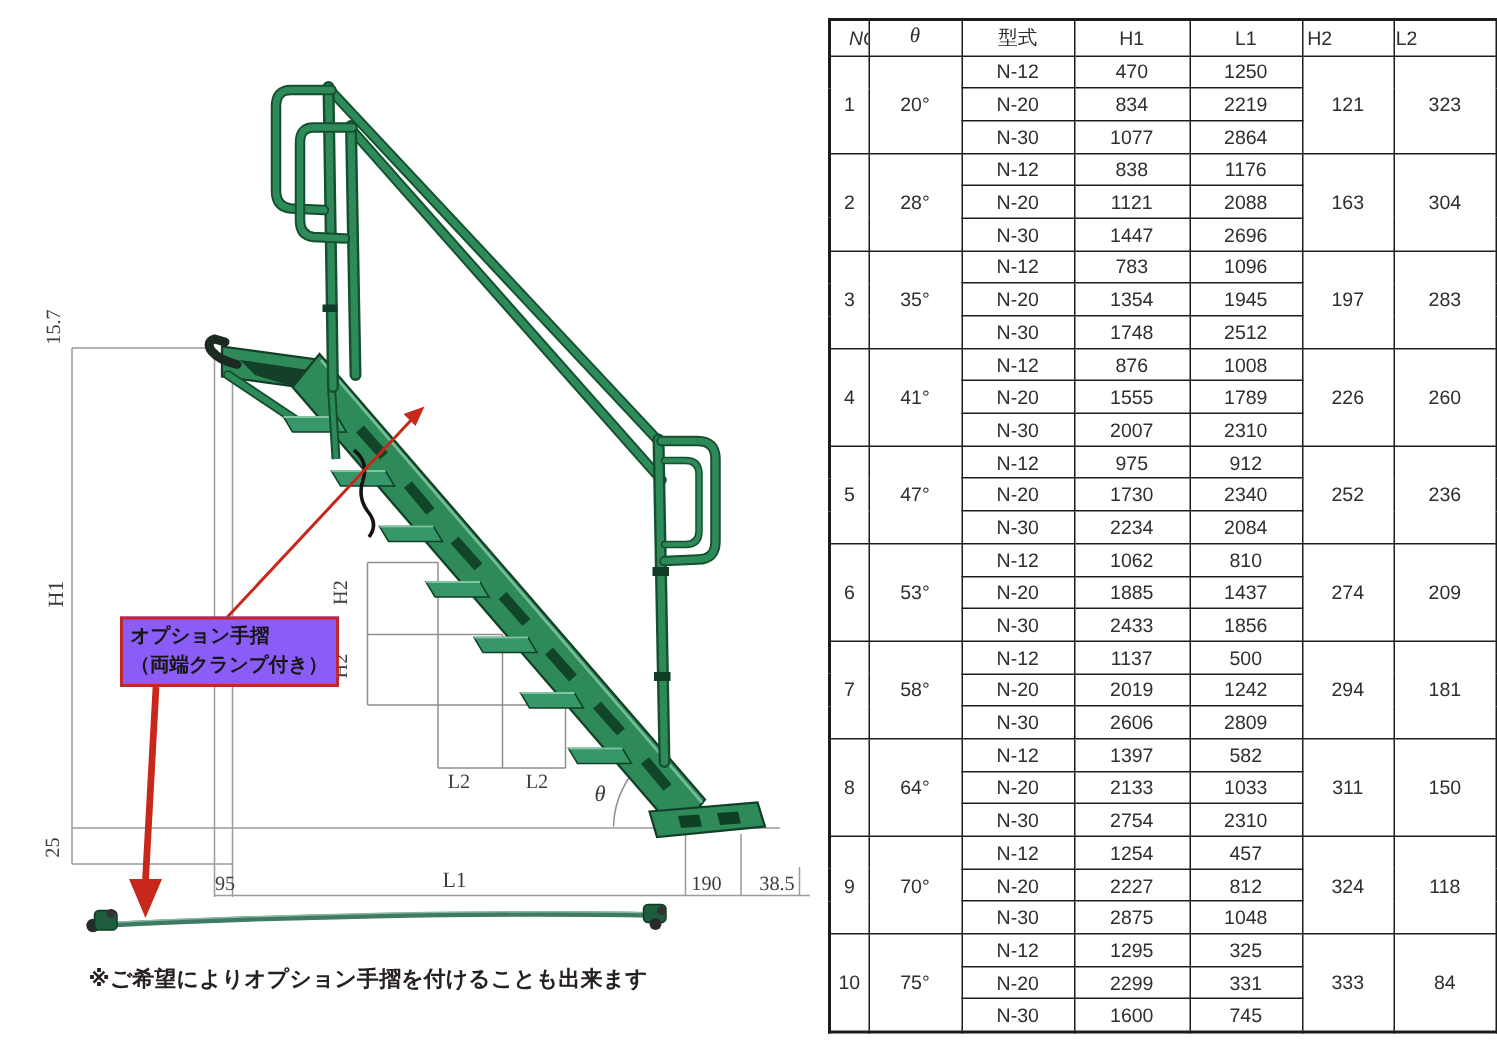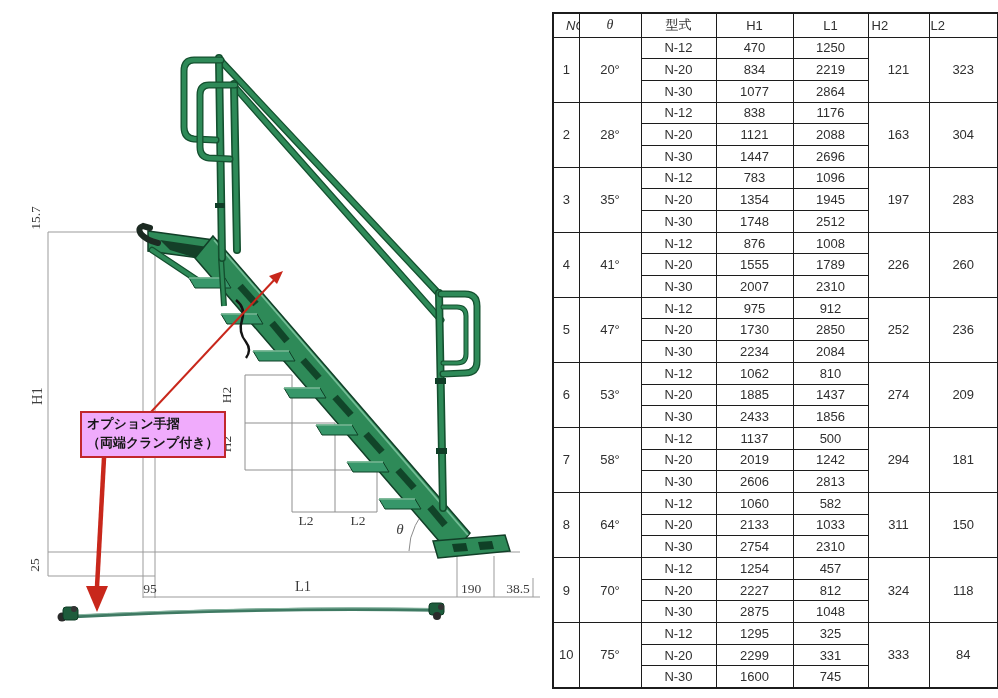--- a/index.html
+++ b/index.html
@@ -3,21 +3,21 @@
 <meta charset="utf-8">
 <style>
   html,body{margin:0;padding:0;background:#ffffff;}
   #canvas{position:relative;width:998px;height:698px;background:#fff;overflow:hidden;
           font-family:"Liberation Sans","DejaVu Sans",sans-serif;}
   
   #stair-svg{position:absolute;left:0;top:0;}
   .dimtxt{fill:#3d3d3d;font-family:"Liberation Serif","DejaVu Serif",serif;font-size:13.5px;}
   .dimtxt-big{fill:#3d3d3d;font-family:"Liberation Serif","DejaVu Serif",serif;font-size:14.5px;}
   .theta-txt{fill:#3d3d3d;font-family:"Liberation Serif","DejaVu Serif",serif;font-style:italic;font-size:15px;}
-  #callout-box{position:absolute;left:80px;top:411px;border:2px solid #c1272d;background:#f0abfc;
+  #callout-box{position:absolute;left:80px;top:411px;border:2px solid #c1272d;background:#8b5cf6;
                padding:2px 5px 3px 5px;font-size:13px;font-weight:bold;line-height:1.45;color:#151515;
                white-space:nowrap;z-index:3;}
   #footnote{position:absolute;left:59px;top:643px;font-size:14.5px;font-weight:bold;color:#262020;
             letter-spacing:.2px;z-index:3;}
   
   #spec-table{position:absolute;left:552px;top:12px;width:445px;border-collapse:collapse;
               table-layout:fixed;border:2px solid #1c1c1c;color:#2f2f2f;z-index:2;}
   #spec-table th,#spec-table td{border:1px solid #1c1c1c;font-weight:normal;text-align:center;
               font-size:13px;padding:0;overflow:hidden;white-space:nowrap;}
   #spec-table thead tr{height:24px;}
@@ -152,20 +152,21 @@
       <path d="M104 458 L97 587" stroke="#c8271b" stroke-width="4.5" fill="none"></path>
       <polygon points="86,586 108,586 97,612" fill="#c8271b"></polygon>
     </g>
   </svg>
 
   <div id="callout-box">
     <div>オプション手摺</div>
     <div>（両端クランプ付き）</div>
   </div>
 
+  <div id="footnote">※ご希望によりオプション手摺を付けることも出来ます</div>
 
   <table id="spec-table">
     <colgroup>
       <col style="width:26px">
         <col style="width:62px">
         <col style="width:75px">
       <col style="width:77px">
         <col style="width:75px">
         <col style="width:61px">
         <col style="width:69px">
@@ -263,21 +264,21 @@
           <td rowspan="3">47°</td>
           <td>N-12</td>
           <td>975</td>
           <td>912</td>
           <td rowspan="3">252</td>
           <td rowspan="3">236</td>
         </tr>
         <tr>
           <td>N-20</td>
           <td>1730</td>
-          <td>2850</td>
+          <td>2340</td>
         </tr>
         <tr>
           <td>N-30</td>
           <td>2234</td>
           <td>2084</td>
         </tr>
         <tr>
           <td rowspan="3">6</td>
           <td rowspan="3">53°</td>
           <td>N-12</td>
@@ -306,27 +307,27 @@
           <td rowspan="3">181</td>
         </tr>
         <tr>
           <td>N-20</td>
           <td>2019</td>
           <td>1242</td>
         </tr>
         <tr>
           <td>N-30</td>
           <td>2606</td>
-          <td>2813</td>
+          <td>2809</td>
         </tr>
         <tr>
           <td rowspan="3">8</td>
           <td rowspan="3">64°</td>
           <td>N-12</td>
-          <td>1060</td>
+          <td>1397</td>
           <td>582</td>
           <td rowspan="3">311</td>
           <td rowspan="3">150</td>
         </tr>
         <tr>
           <td>N-20</td>
           <td>2133</td>
           <td>1033</td>
         </tr>
         <tr>

